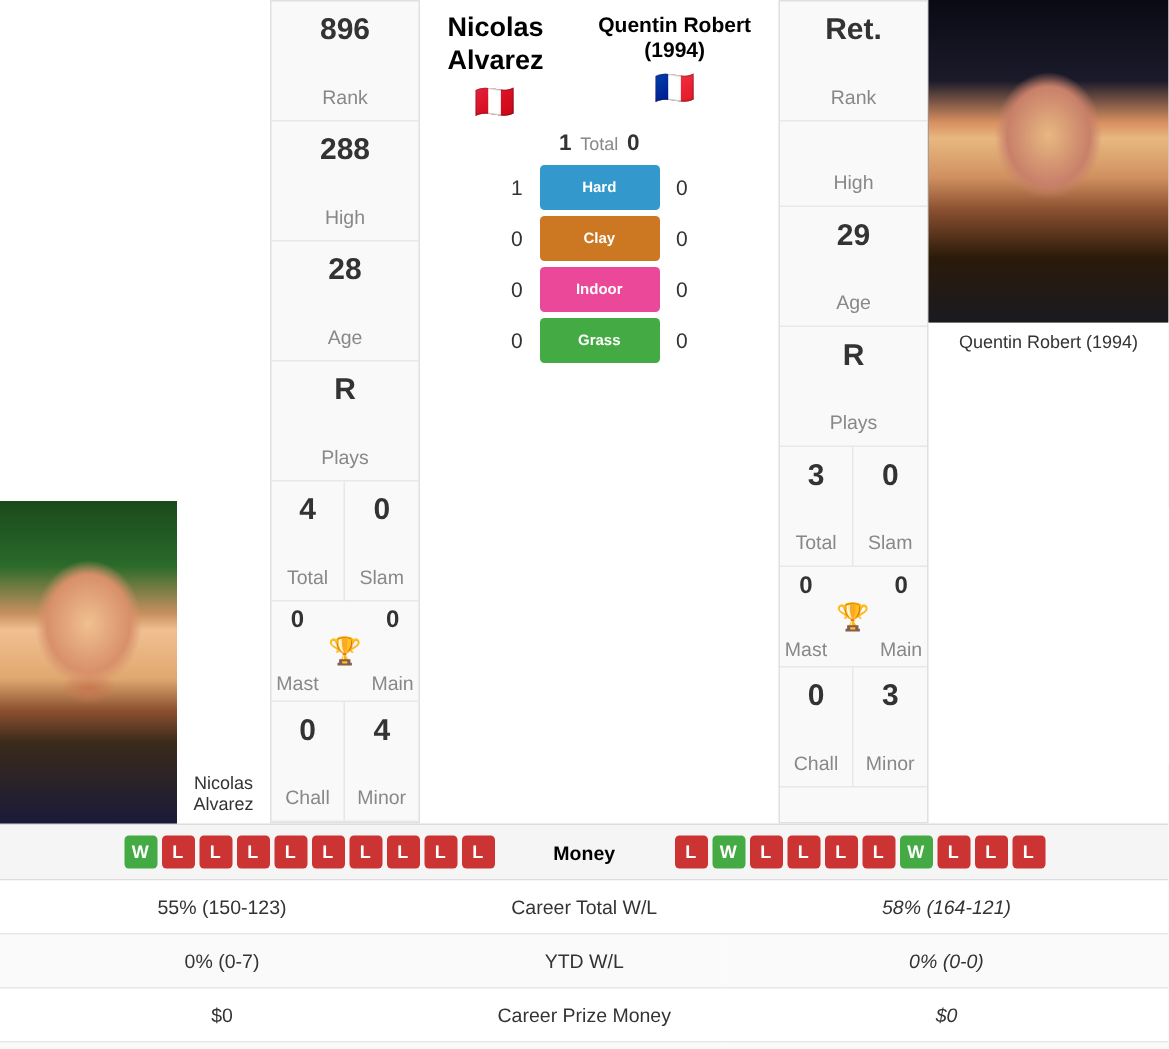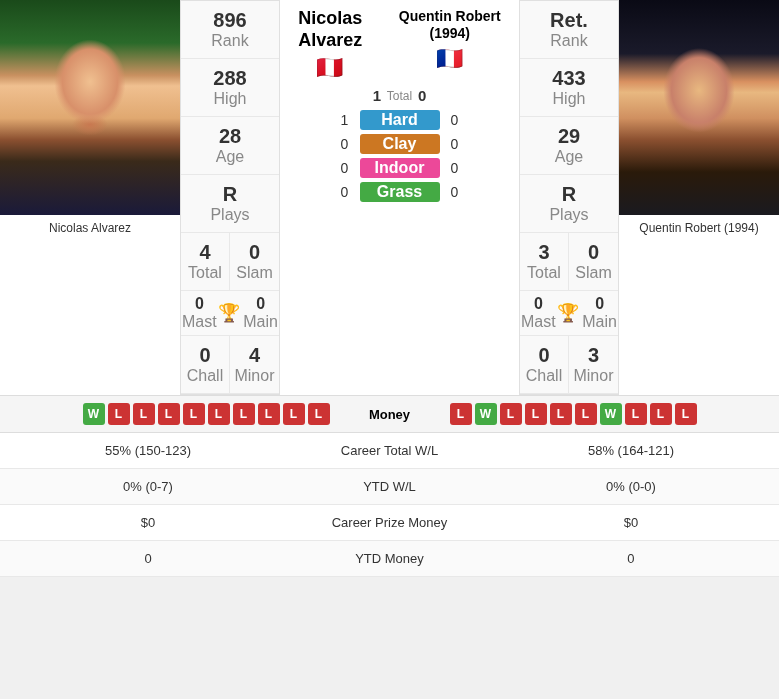--- a/index.html
+++ b/index.html
@@ -32,50 +32,50 @@
       background:
         radial-gradient(ellipse 55px 65px at 50% 42%, #e8b880 0%, #c8806a 50%, transparent 65%),
         linear-gradient(180deg, #0a0a15 0%, #1a1a2a 25%, #d89060 38%, #e8b880 43%, #d09060 55%, #8B5030 65%, #2a1a0a 80%, #1a1a20 100%);
     }
 
     .name-box { text-align: center; padding: 6px 4px; font-size: 12px; color: #333; }
 
     .stat-block { text-align: center; padding: 8px 0; width: 100%; border-bottom: 1px solid #e8e8e8; }
     .stat-block:last-child { border-bottom: none; }
     .stat-val { font-size: 20px; font-weight: bold; color: #333; display: block; }
-    .stat-lbl { font-size: 16px; color: #888; display: block; }
+    .stat-lbl { font-size: 13px; color: #888; display: block; margin-top: 25px; }
 
     .stat-row { display: flex; width: 100%; }
     .stat-half { text-align: center; padding: 8px 0; width: 50%; border-bottom: 1px solid #e8e8e8; }
     .stat-half:first-child { border-right: 1px solid #e8e8e8; }
     .trophy-row { display: flex; width: 100%; border-bottom: 1px solid #e8e8e8; align-items: center; justify-content: space-around; padding: 4px 0; }
     .trophy-icon { color: #b8963e; font-size: 18px; }
     .surface-row { display: flex; align-items: center; justify-content: center; gap: 6px; }
     .surface-score { font-size: 14px; color: #333; width: 18px; text-align: center; }
-    .surface-btn { width: 80px; height: 20px; border-radius: 3px; display: flex; align-items: center; justify-content: center; color: #fff; font-size: 16px; font-weight: bold; }
+    .surface-btn { width: 80px; height: 30px; border-radius: 3px; display: flex; align-items: center; justify-content: center; color: #fff; font-size: 10px; font-weight: bold; }
     .surface-hard { background: #3399cc; }
     .surface-clay { background: #cc7722; }
     .surface-indoor { background: #ec4899; }
     .surface-grass { background: #44aa44; }
     .form-badge { width: 22px; height: 22px; border-radius: 3px; display: flex; align-items: center; justify-content: center; font-size: 12px; font-weight: bold; color: #fff; }
     .form-w { background: #44aa44; }
     .form-l { background: #cc3333; }
     .form-left { display: flex; gap: 3px; flex: 1; justify-content: flex-end; padding-right: 10px; }
     .form-right { display: flex; gap: 3px; flex: 1; justify-content: flex-start; padding-left: 10px; }
 
     
     .stats-table { width: 100%; border-collapse: collapse; }
     .stats-table tr { border-bottom: 1px solid #e8e8e8; }
     .stats-table td { padding: 10px 8px; }
     .stats-table .left-val { text-align: center; color: #333; font-size: 13px; width: 38%; }
     .stats-table .center-lbl { text-align: center; font-size: 13px; font-weight: normal; color: #333; width: 24%; }
-    .stats-table .right-val { text-align: center; color: #333; font-size: 13px; width: 38%; }
+    .stats-table .right-val { text-align: center; color: #333; font-size: 13px; width: 38%; font-style: italic; }
     .stats-table tr:nth-child(even) { background: #fafafa; }
     .stats-table tr:nth-child(odd) { background: #fff; }
-    .left-player-block { display: flex; flex-direction: column; align-items: center; width: 180px; flex-shrink: 0; }
+    .left-player-block { display: flex; flex-direction: row; align-items: flex-end; width: 180px; flex-shrink: 0; }
     .right-player-block { display: flex; flex-direction: column; align-items: center; width: 160px; flex-shrink: 0; }
 
     .center-block { flex: 1; display: flex; flex-direction: column; align-items: center; }
 
     .left-stats-block { width: 100px; flex-shrink: 0; background: #f9f9f9; border: 1px solid #e0e0e0; }
     .right-stats-block { width: 100px; flex-shrink: 0; background: #f9f9f9; border: 1px solid #e0e0e0; }
 
     .inner-top { display: flex; width: 100%; }
 
     .total-header { display: flex; align-items: center; justify-content: space-between; padding: 2px 4px; margin-bottom: 4px; }
@@ -202,21 +202,20 @@
         <span class="surface-score">0</span>
       </div>
     </div>
 
     <div class="right-stats-block">
       <div class="stat-block">
         <span class="stat-val">Ret.</span>
         <span class="stat-lbl">Rank</span>
       </div>
       <div class="stat-block">
-        <span class="stat-val">433</span>
         <span class="stat-lbl">High</span>
       </div>
       <div class="stat-block">
         <span class="stat-val">29</span>
         <span class="stat-lbl">Age</span>
       </div>
       <div class="stat-block">
         <span class="stat-val">R</span>
         <span class="stat-lbl">Plays</span>
       </div>

